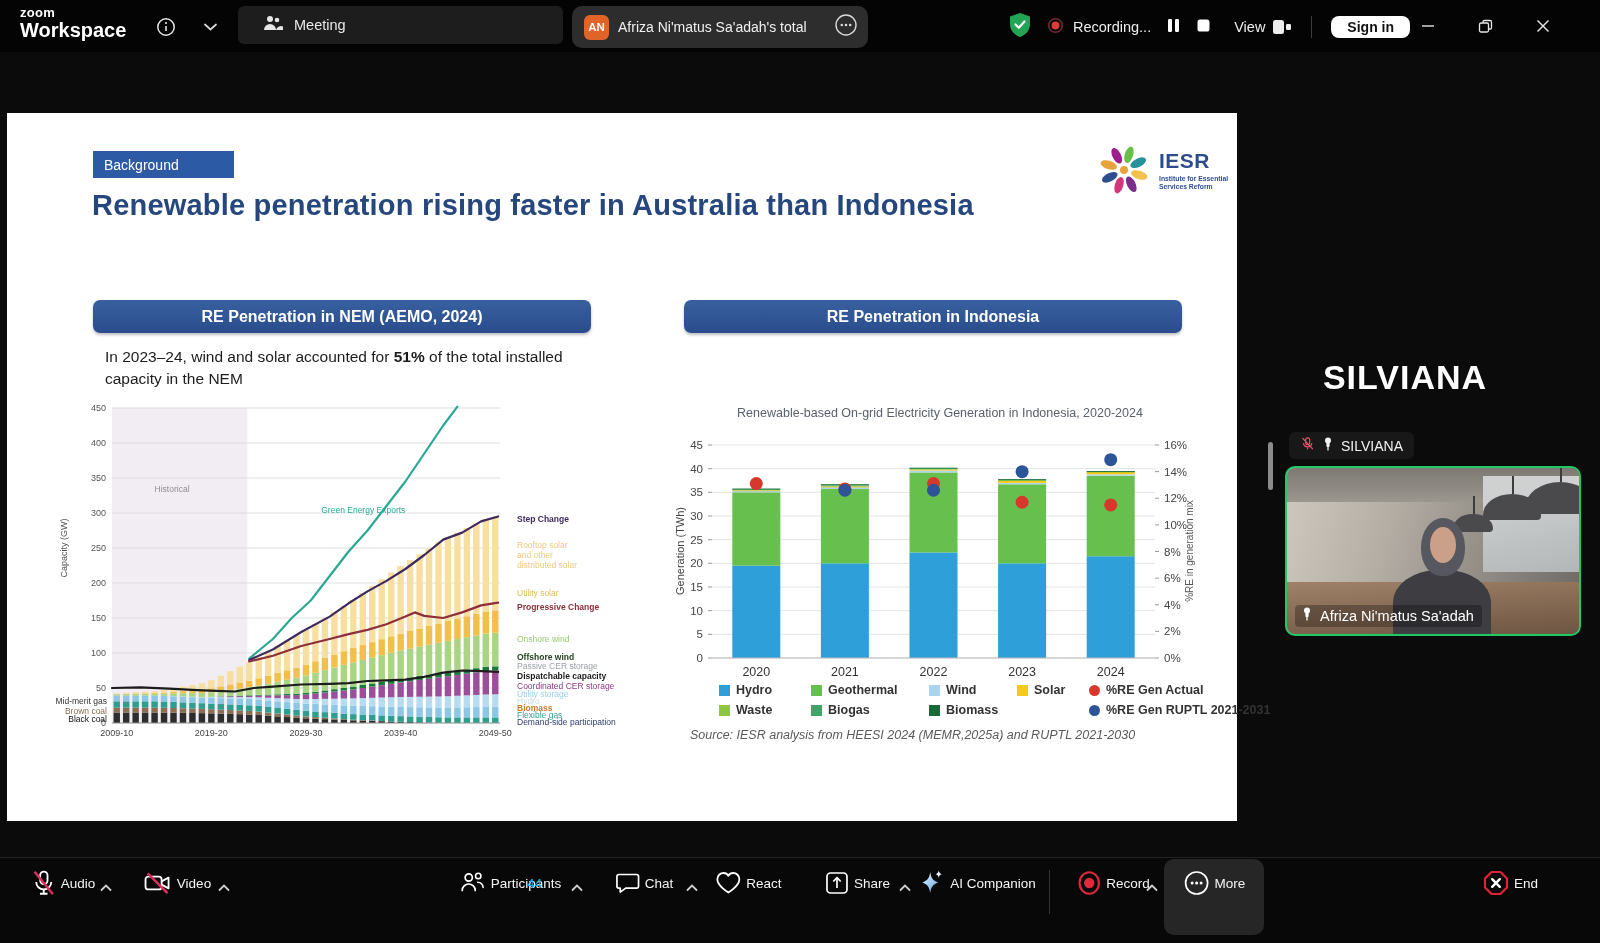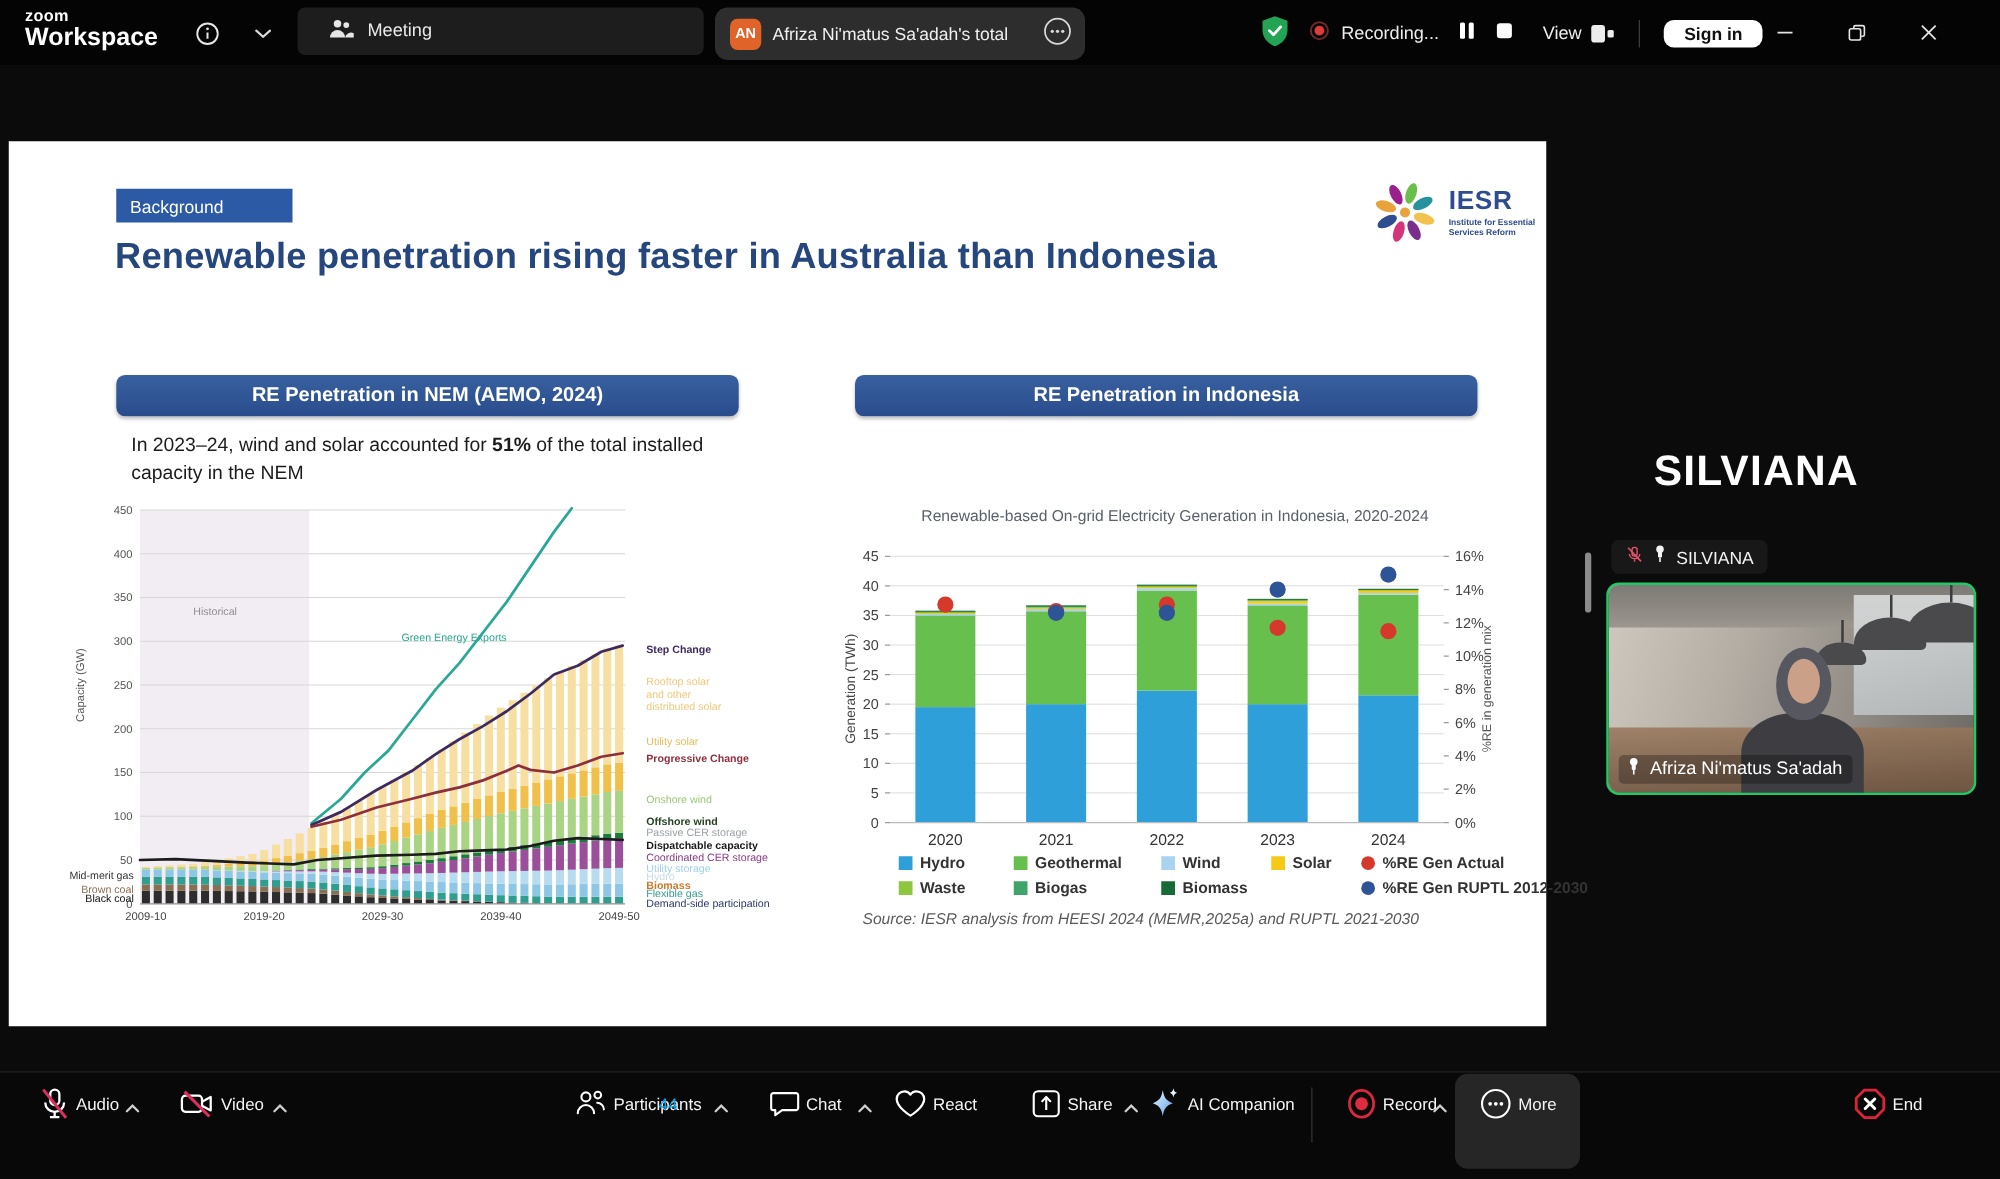--- a/index.html
+++ b/index.html
@@ -747,21 +747,21 @@
           <span style="width: 11px; height: 11px; display: inline-block; background: rgb(63, 164, 104);"></span>
           <span>Biogas</span>
         </div>
         <div class="li">
           <span style="width: 11px; height: 11px; display: inline-block; background: rgb(23, 107, 54);"></span>
           <span>Biomass</span>
         </div>
         <div class="li"></div>
         <div class="li">
           <span style="width: 11px; height: 11px; display: inline-block; background: rgb(45, 84, 150); border-radius: 50%;"></span>
-          <span>%RE Gen RUPTL 2012-2030</span>
+          <span>%RE Gen RUPTL 2021-2031</span>
         </div>
       </div>
     <div class="idn-source">Source: IESR analysis from HEESI 2024 (MEMR,2025a) and RUPTL 2021-2030</div>
 
     <div class="iesr-logo">
       <svg width="54" height="54" viewBox="0 0 54 54">
         <g transform="translate(27,27)">
           <g>
               <ellipse cx="0" cy="-16" rx="4.2" ry="8.5" fill="#6abf4b" transform="rotate(18)"></ellipse>
             </g>

